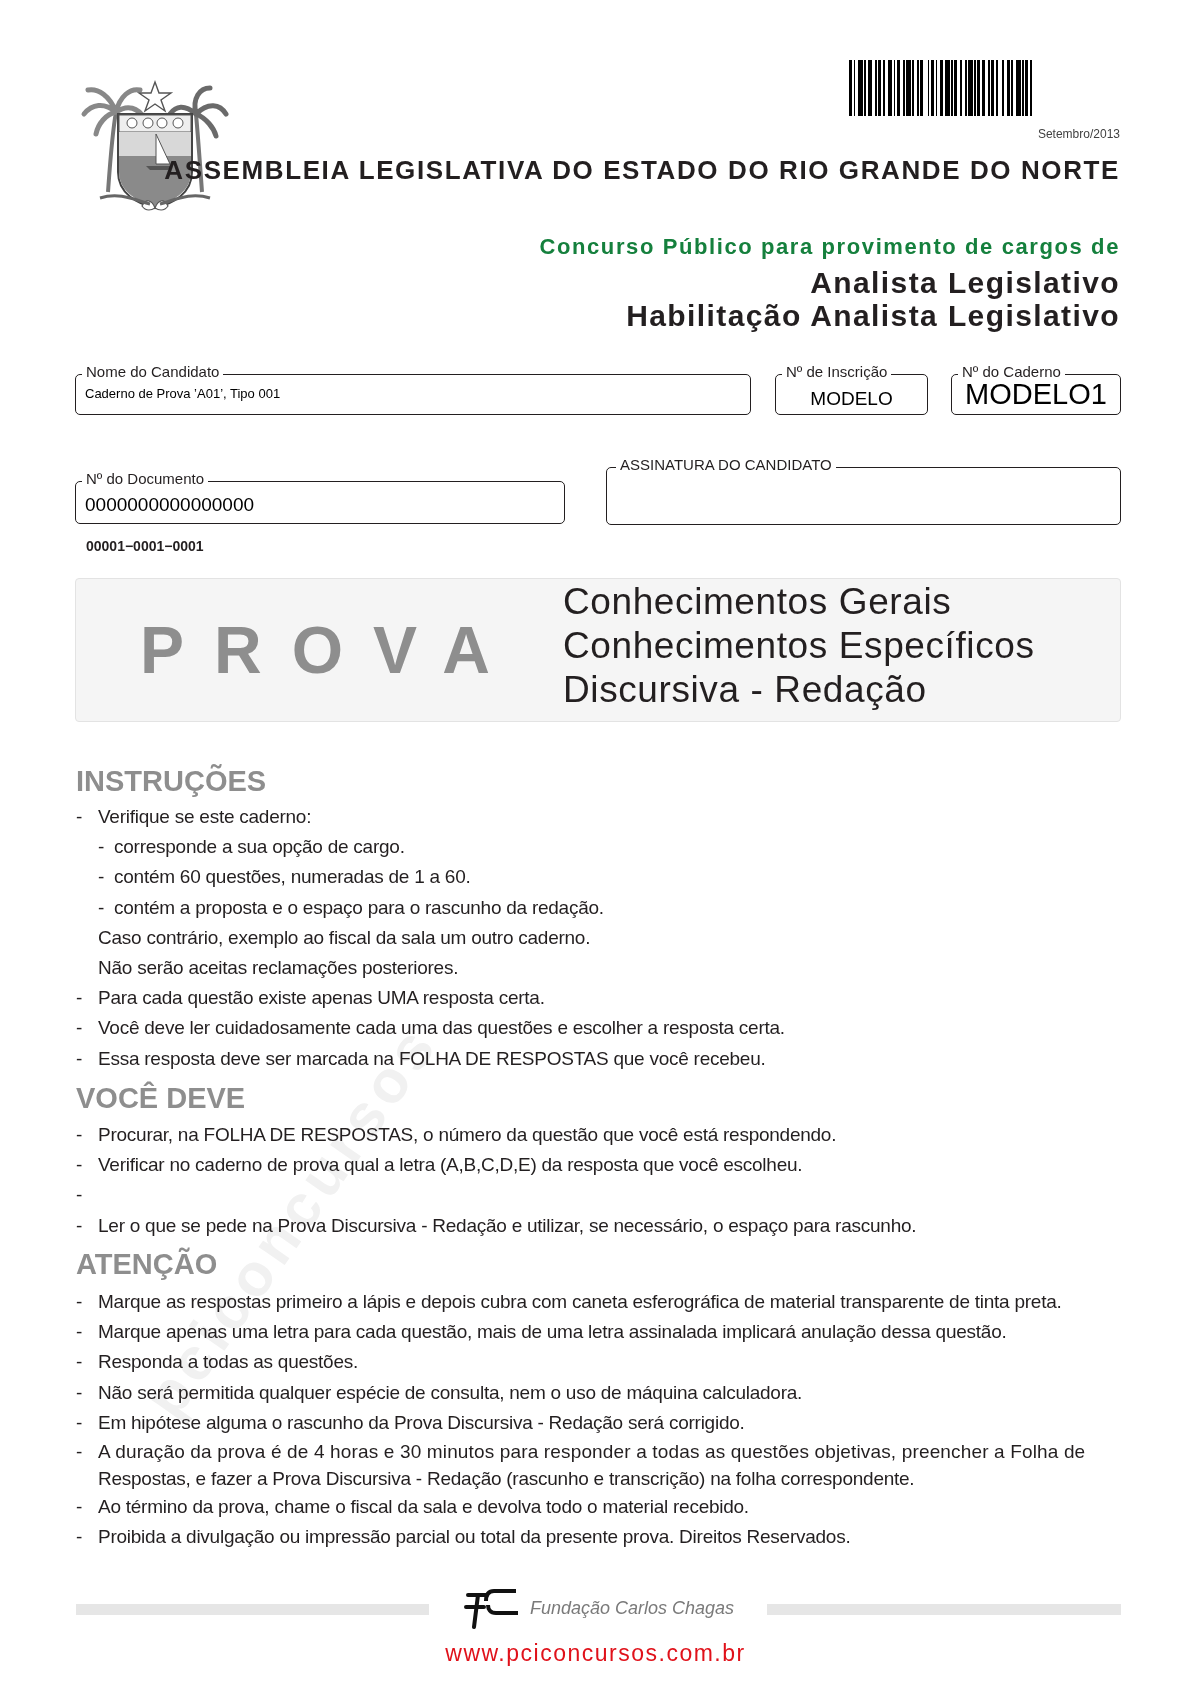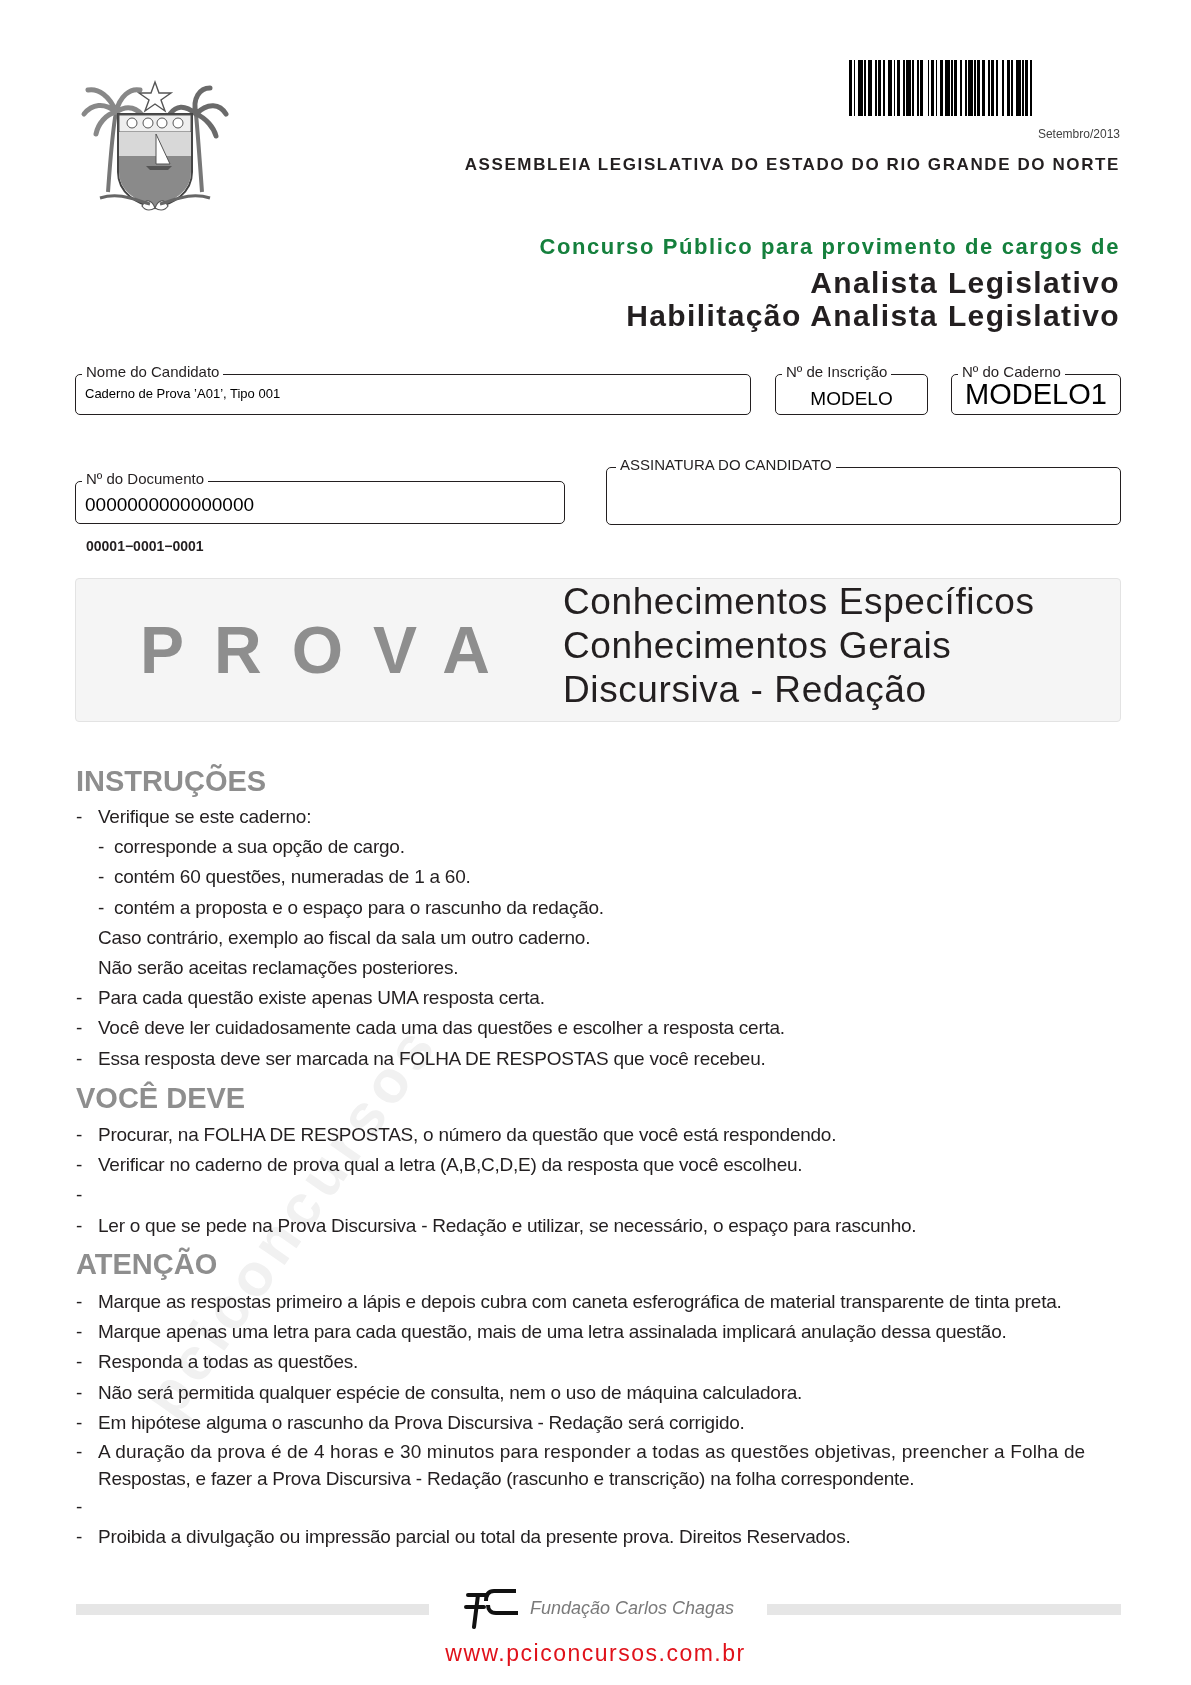--- a/index.html
+++ b/index.html
@@ -9,21 +9,21 @@
 
   
   .crest { left: 80px; top: 74px; width: 150px; height: 150px; }
 
   
   .barcode { left: 849px; top: 60px; width: 270px; height: 56px; display: flex; align-items: stretch; }
   .barcode span { display: block; background: #000; height: 100%; }
   .barcode span.gap { background: transparent; }
   .date { right: 71px; top: 127px; font-size: 12px; color: #404040; }
 
-  .org { right: 71px; top: 155px; font-size: 17px; font-weight: bold; letter-spacing: 1.6px; color: #231f20; }
+  .org { right: 71px; top: 155px; font-size: 26px; font-weight: bold; letter-spacing: 1.6px; color: #231f20; }
   .contest-line { right: 71px; top: 234px; font-size: 22px; font-weight: bold; letter-spacing: 1.6px; color: #15803d; }
   .cargo1 { right: 71px; top: 266px; font-size: 30px; font-weight: bold; letter-spacing: 1.4px; color: #231f20; }
   .cargo2 { right: 71px; top: 299px; font-size: 30px; font-weight: bold; letter-spacing: 1.4px; color: #231f20; }
 
   
   .fbox { border: 1.3px solid #231f20; border-radius: 5px; box-sizing: border-box; }
   .flabel { font-size: 15px; background: #fff; padding: 0 4px; color: #231f20; line-height: 16px; }
   .fvalue { color: #000; }
 
   .box-nome { left: 75px; top: 374px; width: 676px; height: 41px; }
@@ -216,22 +216,22 @@
 <div class="abs fvalue val-doc">0000000000000000</div>
 
 <div class="abs fbox box-sig"></div>
 <div class="abs flabel lbl-sig">ASSINATURA DO CANDIDATO</div>
 
 <div class="abs code">00001−0001−0001</div>
 
 <div class="abs panel"></div>
 <div class="abs prova-word">PROVA</div>
 <div class="abs subjects">
+  <div>Conhecimentos Gerais</div>
   <div>Conhecimentos Específicos</div>
-  <div>Conhecimentos Gerais</div>
   <div>Discursiva - Redação</div>
 </div>
 
 <div class="abs sec-title" style="top:765px">INSTRUÇÕES</div>
 <div class="abs list" style="top:802px">
   <div class="li">
       <span class="dash">-</span>
       <span class="txt">Verifique se este caderno:</span>
     </div>
   <div class="li sub">
@@ -309,20 +309,21 @@
     </div>
   <div class="li wrap">
       <span class="dash">-</span>
       <span class="txt" style="letter-spacing:0.15px">A duração da prova é de 4 horas e 30 minutos para responder a todas as questões objetivas, preencher a Folha de</span>
     </div>
   <div class="li cont wrap">
       <span class="txt">Respostas, e fazer a  Prova Discursiva - Redação (rascunho e transcrição) na folha correspondente.</span>
     </div>
   <div class="li">
       <span class="dash">-</span>
+      <span class="txt">Ao término da prova, chame o fiscal da sala e devolva todo o material recebido.</span>
     </div>
   <div class="li">
       <span class="dash">-</span>
       <span class="txt">Proibida a divulgação ou impressão parcial ou total da presente prova. Direitos Reservados.</span>
     </div>
 </div>
 
 <div class="abs footbar left"></div>
 <div class="abs footbar right"></div>
 <svg class="abs fcc-logo" viewBox="0 0 58 42">

